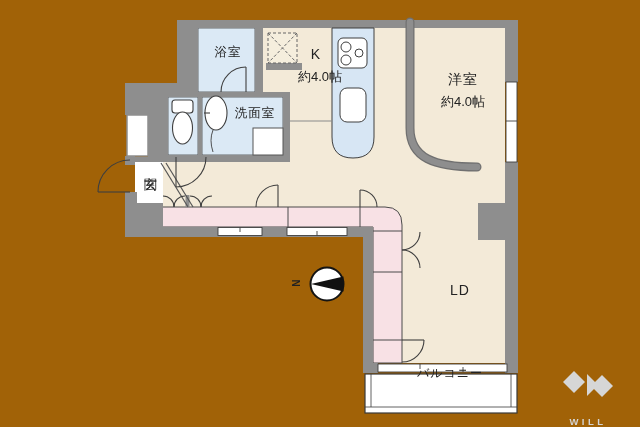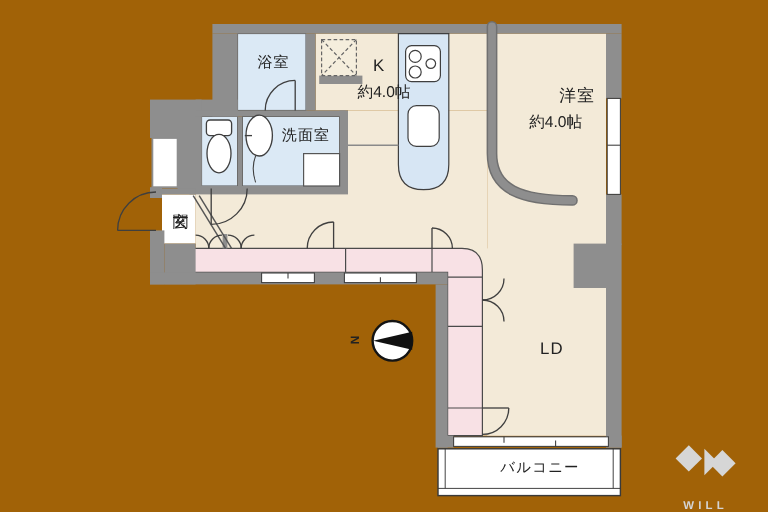--- a/index.html
+++ b/index.html
@@ -183,23 +183,23 @@
 
   <div class="lbl" style="left:201px;top:45px;width:54px;font-size:12.5px;">浴室</div>
 
   <div class="lbl" style="left:231px;top:106px;width:48px;font-size:12.5px;">洗面室</div>
 
   <div class="lbl vert" style="left:142px;top:166px;font-size:13px;">玄関</div>
 
   <div class="lbl" style="left:296px;top:46px;width:40px;font-size:14px;">K</div>
   <div class="lbl small" style="left:284px;top:70px;width:72px;font-size:13px;">約4.0帖</div>
 
-  <div class="lbl" style="left:453px;top:71px;width:56px;font-size:14px;">洋室</div>
+  <div class="lbl" style="left:435px;top:71px;width:56px;font-size:14px;">洋室</div>
   <div class="lbl small" style="left:428px;top:95px;width:70px;font-size:13px;">約4.0帖</div>
 
   <div class="lbl" style="left:438px;top:282px;width:44px;font-size:14px;">LD</div>
 
-  <div class="lbl" style="left:404px;top:383px;width:92px;font-size:12px;">バルコニー</div>
+  <div class="lbl" style="left:404px;top:367px;width:92px;font-size:12px;">バルコニー</div>
 
   <div class="lbl north" style="left:293px;top:277px;font-size:10px;">N</div>
 
   <div class="lbl wm-text" style="left:562px;top:396px;width:52px;font-size:9.5px;">WILL</div>
 </div>
 
 </body></html>

